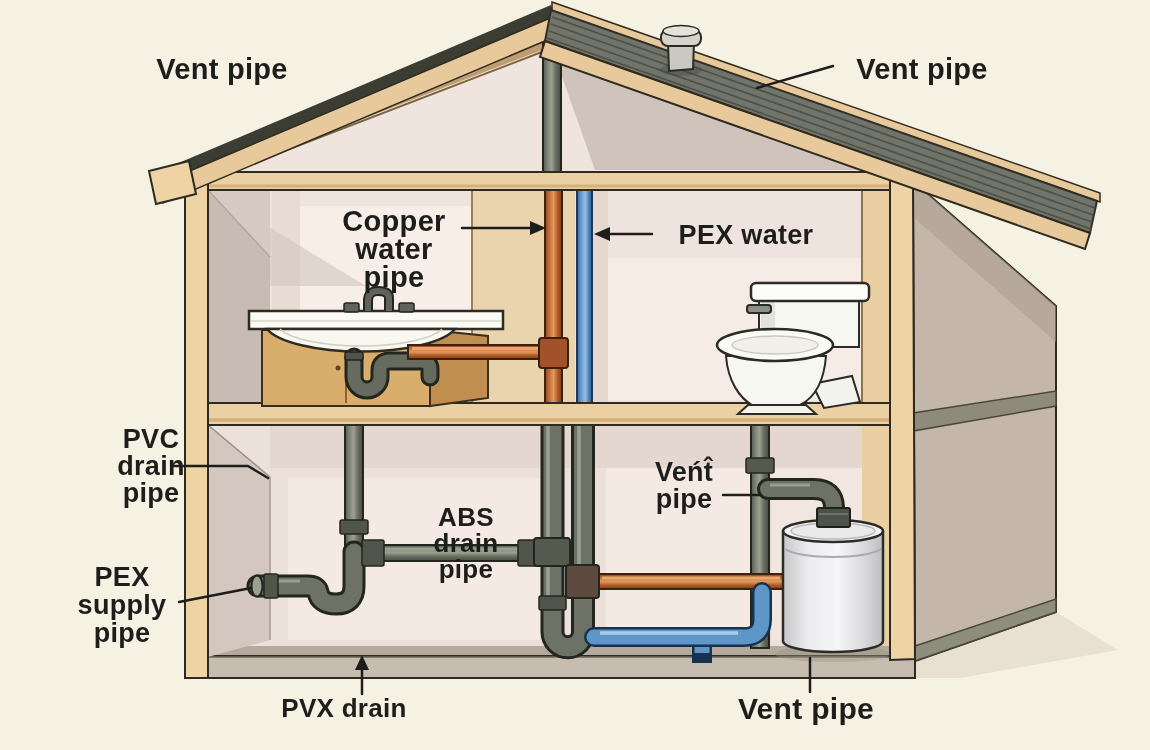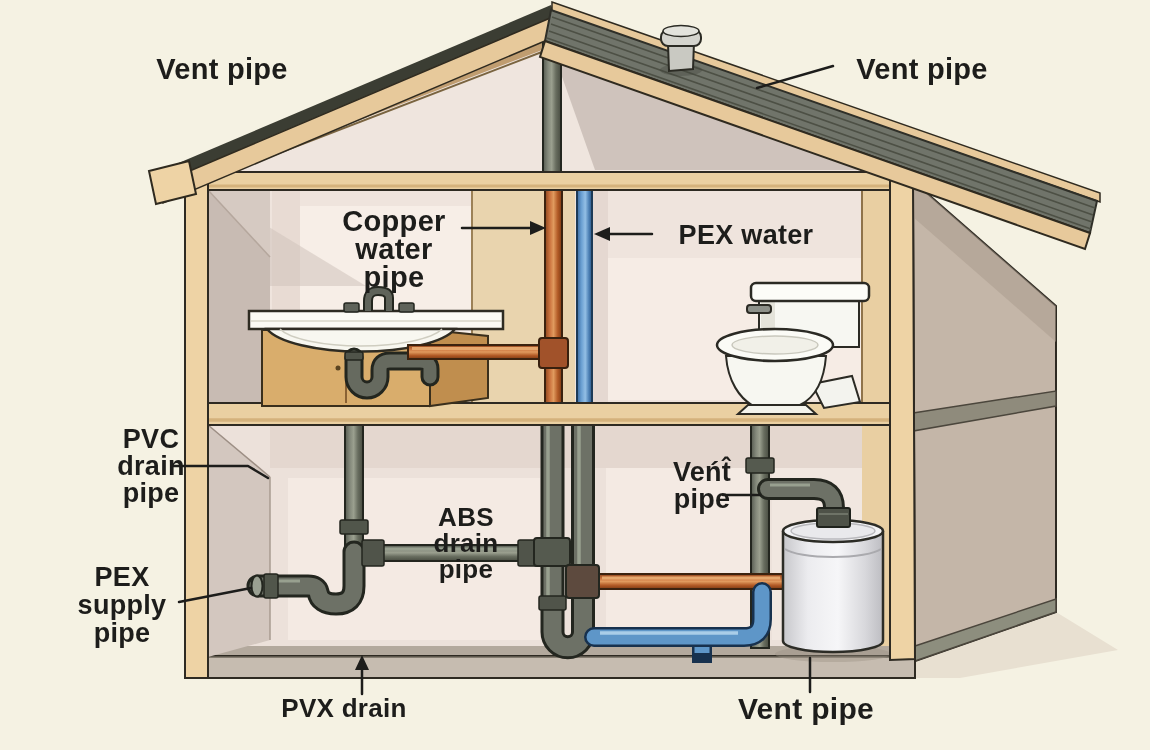--- a/index.html
+++ b/index.html
@@ -17,21 +17,21 @@
     position:absolute;transform:translate(-50%,-50%);
     text-align:center;font-weight:700;color:var(--ink);
     white-space:nowrap;letter-spacing:.3px;
   }
   .lbl-vtl{left:222px;top:69px;font-size:29px;}
   .lbl-vtr{left:922px;top:69px;font-size:29px;}
   .lbl-copper{left:394px;top:249px;font-size:29px;line-height:28px;}
   .lbl-pexsupply{left:746px;top:235px;font-size:27px;line-height:26px;}
   .lbl-pvc{left:130px;top:466px;font-size:27px;line-height:27px;margin-left:21px;}
   .lbl-abs{left:466px;top:495px;font-size:26px;line-height:26px;margin-top:48px;}
-  .lbl-ventmid{left:702px;top:486px;font-size:27px;line-height:27px;}
+  .lbl-ventmid{left:684px;top:486px;font-size:27px;line-height:27px;}
   .lbl-pexwater{left:122px;top:605px;font-size:27px;line-height:28px;}
   .lbl-pvx{left:344px;top:708px;font-size:26px;}
   .lbl-ventbottom{left:806px;top:709px;font-size:30px;}
 </style>
 </head>
 <body>
 
 <div class="stage">
 
 <svg width="1150" height="750" viewBox="0 0 1150 750">

